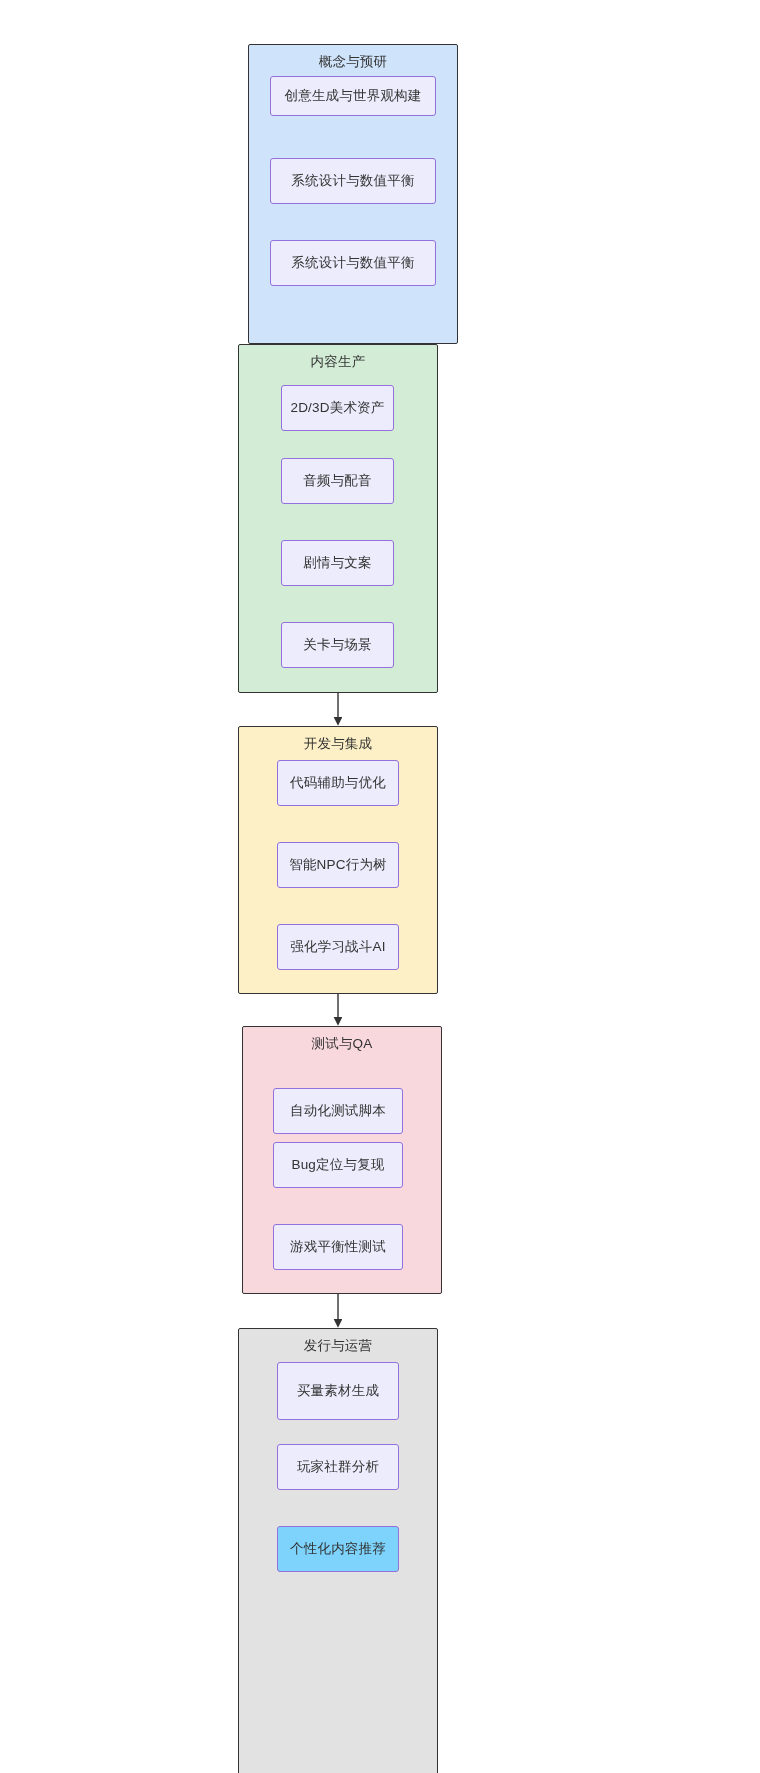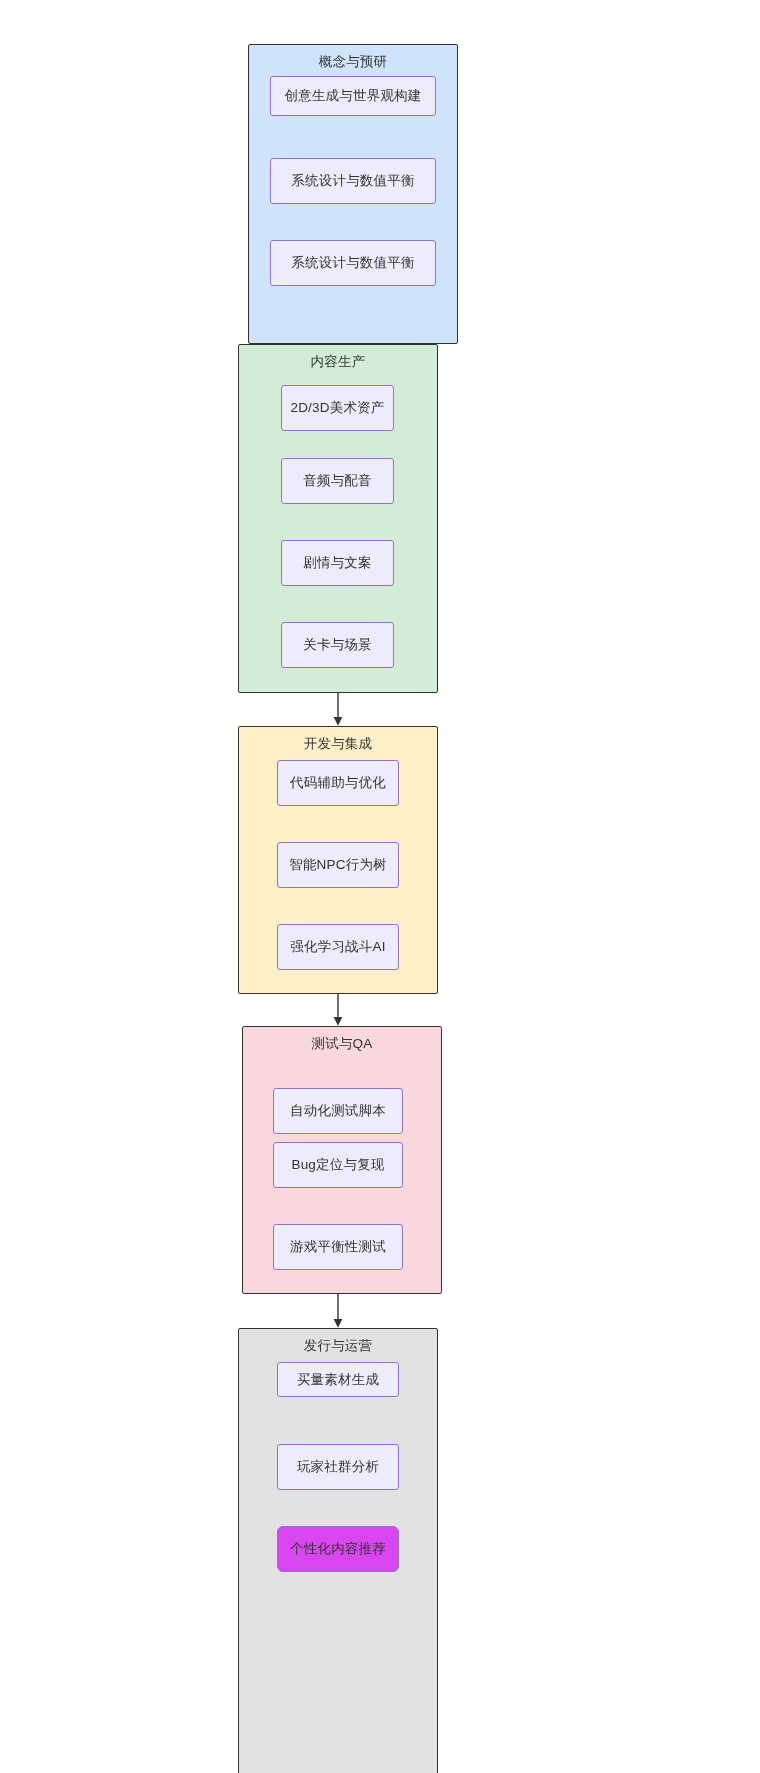--- a/index.html
+++ b/index.html
@@ -132,23 +132,23 @@
       </div>
       <div class="node" style="left: 273px; top: 1102px; width: 130px; height: 46px; background: rgb(236, 236, 253); border-color: rgb(147, 112, 219);">
         <span>Bug定位与复现</span>
       </div>
       <div class="node" style="left: 273px; top: 1184px; width: 130px; height: 46px; background: rgb(236, 236, 253); border-color: rgb(147, 112, 219);">
         <span>游戏平衡性测试</span>
       </div>
       <div class="cluster" style="left: 238px; top: 1288px; width: 200px; height: 481px; background: rgb(226, 226, 226); border-color: rgb(51, 51, 51);">
         <div class="cluster-title">发行与运营</div>
       </div>
-      <div class="node" style="left: 277px; top: 1322px; width: 122px; height: 35px; background: rgb(236, 236, 253); border-color: rgb(147, 112, 219);">
+      <div class="node" style="left: 277px; top: 1322px; width: 122px; height: 58px; background: rgb(236, 236, 253); border-color: rgb(147, 112, 219);">
         <span>买量素材生成</span>
       </div>
       <div class="node" style="left: 277px; top: 1404px; width: 122px; height: 46px; background: rgb(236, 236, 253); border-color: rgb(147, 112, 219);">
         <span>玩家社群分析</span>
       </div>
-      <div class="node" style="left: 277px; top: 1486px; width: 122px; height: 46px; background: #d946ef; border-color: rgb(147, 112, 219); border-radius: 6px;">
+      <div class="node" style="left: 277px; top: 1486px; width: 122px; height: 46px; background: #7dd3fc; border-color: rgb(147, 112, 219);">
         <span>个性化内容推荐</span>
       </div>
     </div>
 </div>
 
 </body></html>

